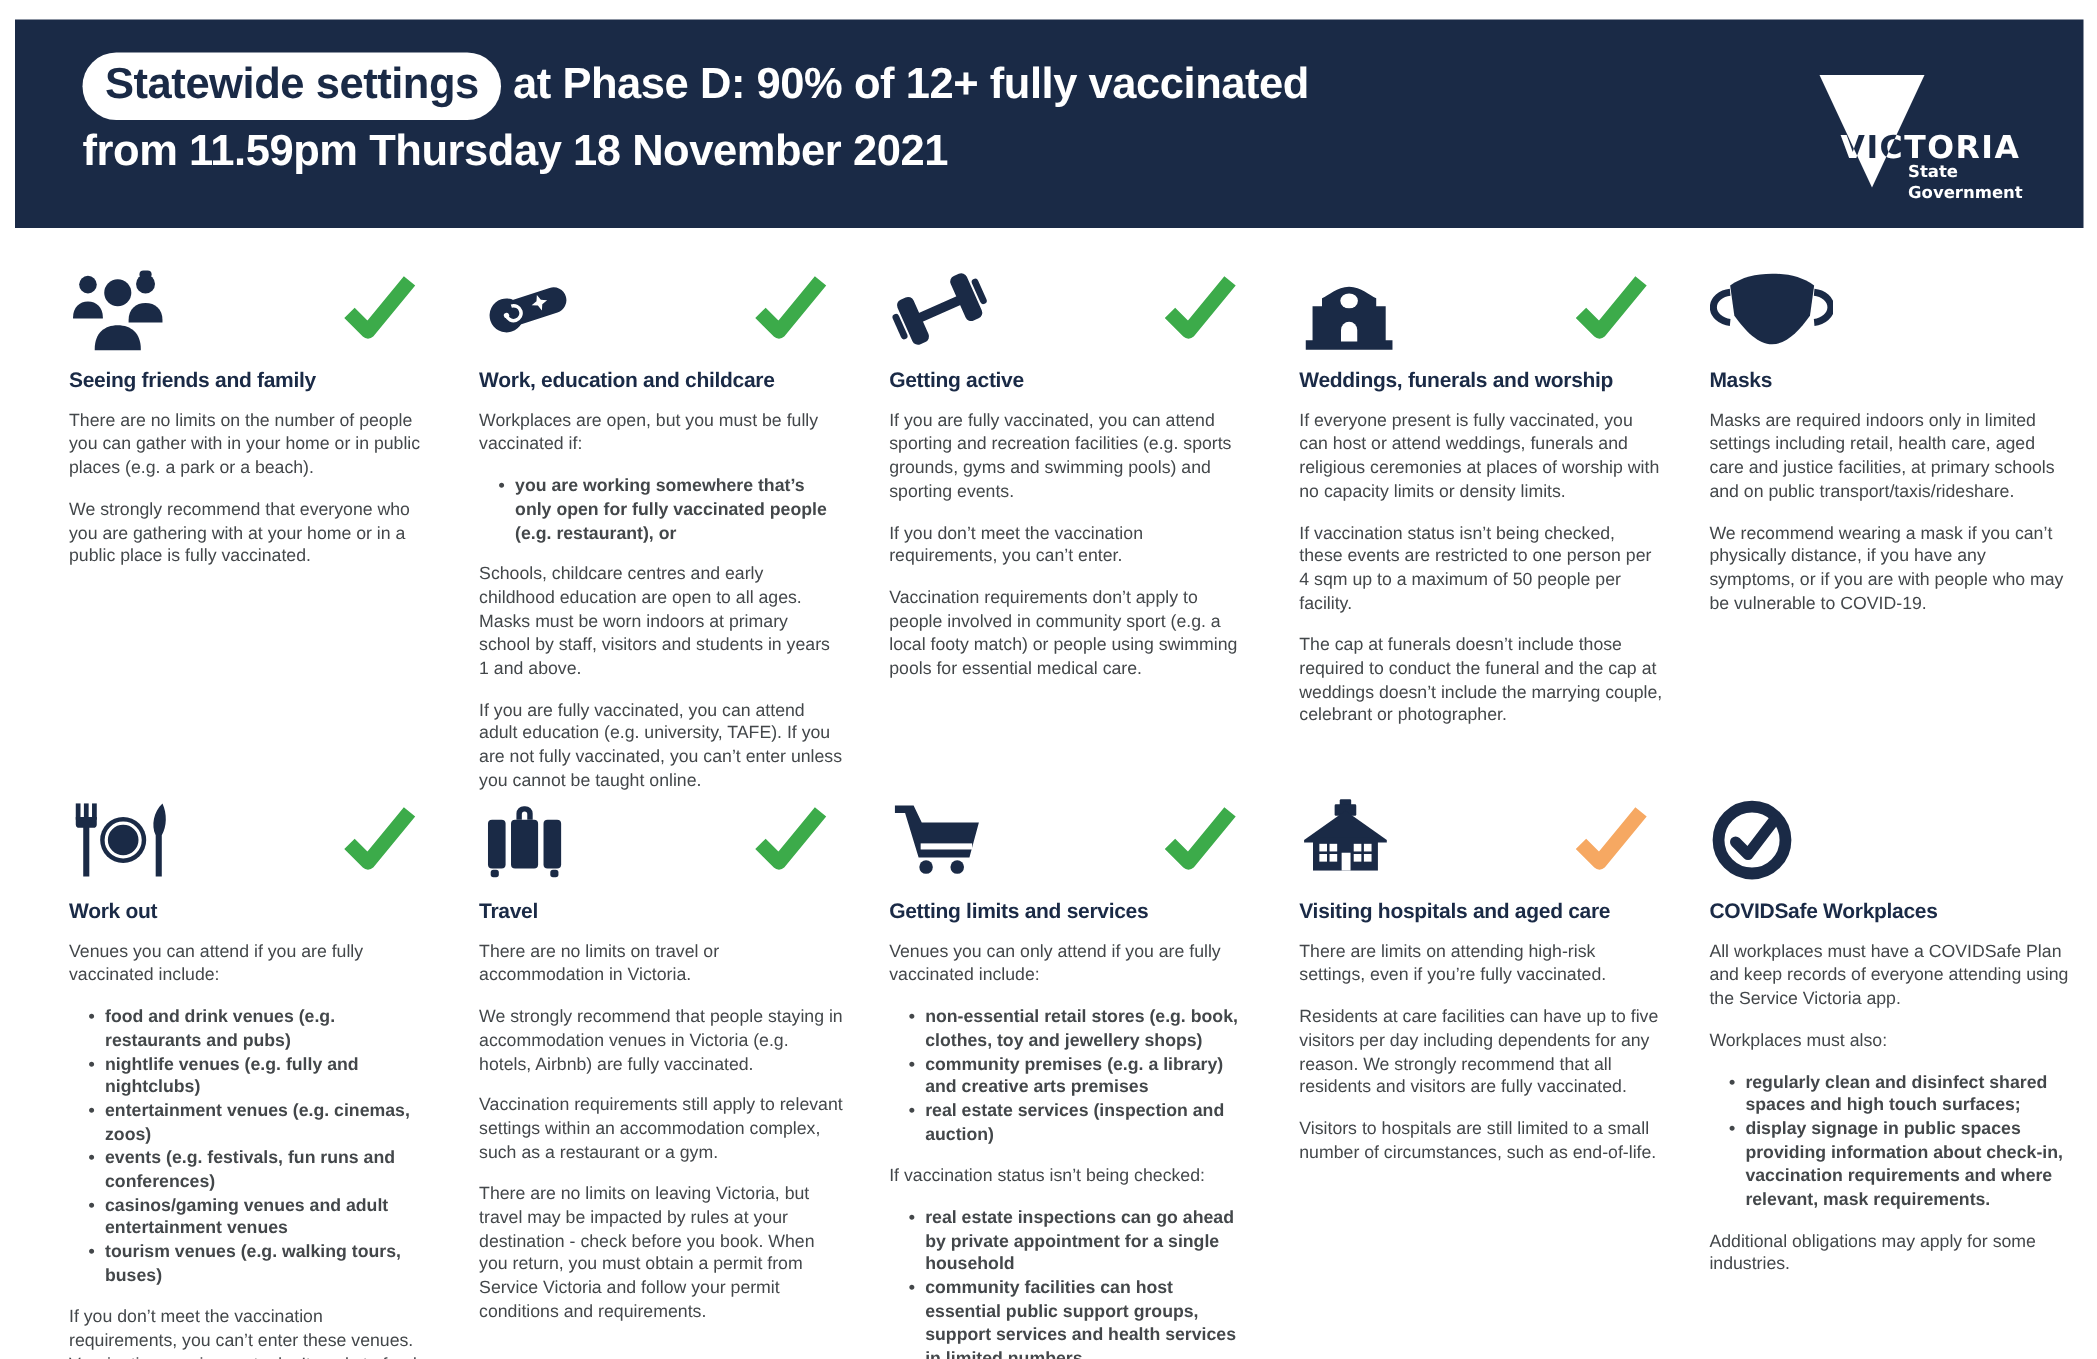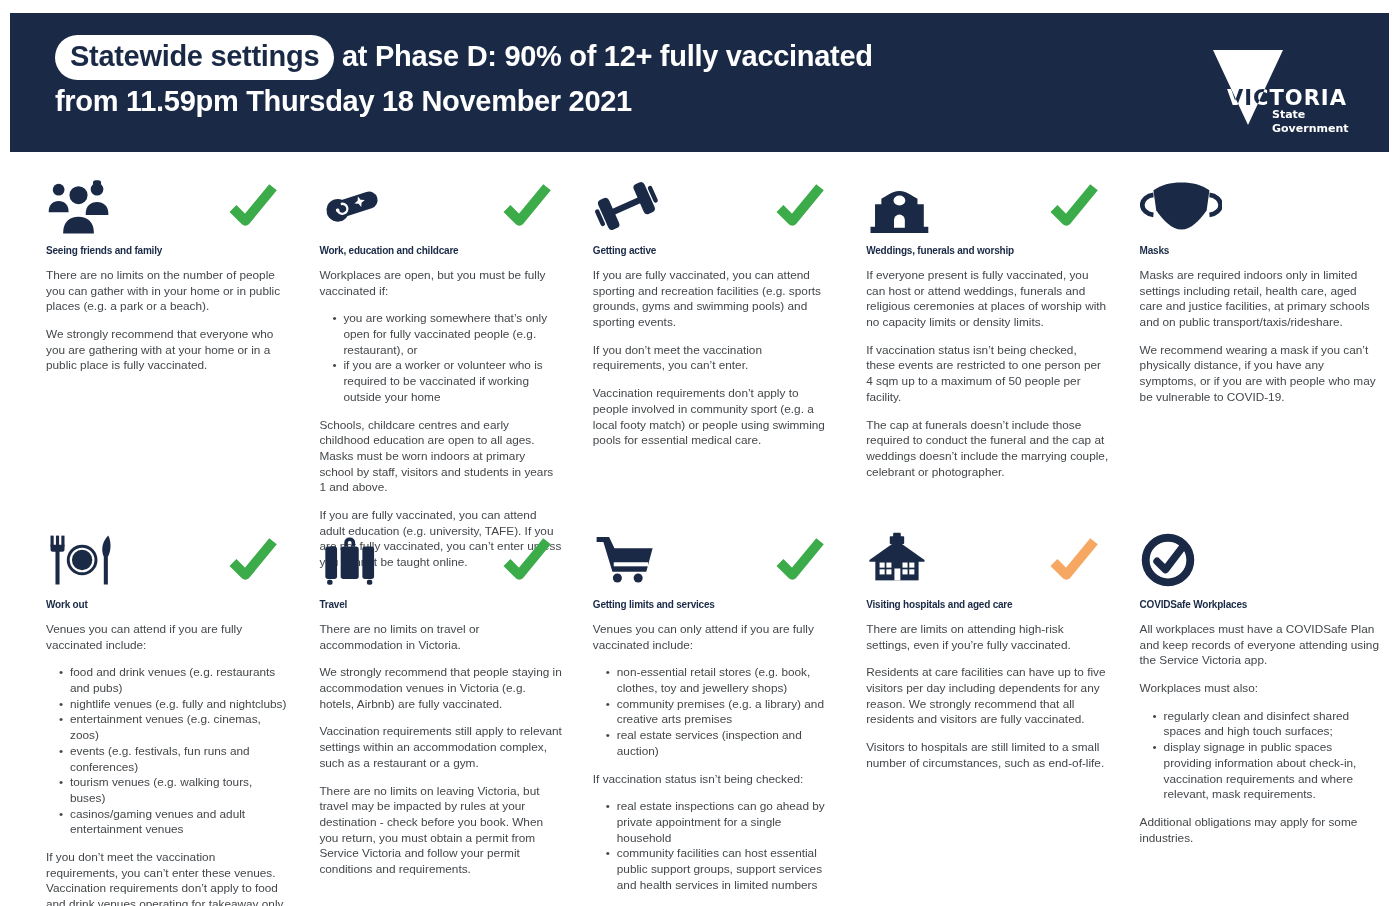--- a/index.html
+++ b/index.html
@@ -40,26 +40,26 @@
   }
   .sec{color:var(--text);font-size:11.8px;line-height:1.33;}
   .icon-row{
     height:66px;display:flex;align-items:center;justify-content:space-between;
     padding-right:10px;margin-bottom:6px;color:var(--navy);
   }
   .icon svg{height:56px;width:auto;display:block;}
   .check svg{width:50px;height:46px;display:block;}
   .sec h2{
     font-family:"Liberation Sans",sans-serif;
-    font-weight:bold;font-size:10px;line-height:1.2;
+    font-weight:bold;font-size:14px;line-height:1.2;
     color:var(--navy);margin:0 0 11px;letter-spacing:-0.2px;
   }
   .sec p{margin:0 0 12px;}
   .sec ul{list-style:none;margin:0 0 12px;padding:0 0 0 13px;}
-  .sec li{position:relative;padding-left:11px;}
+  .sec li{position:relative;padding-left:11px;font-weight:bold;}
   .sec li::before{content:"\2022";position:absolute;left:0;}
 </style>
 </head>
 <body style="background: rgb(255, 255, 255);">
 
 <div class="page">
 
   <header class="hdr">
     <div class="title">
       <div class="line1">
@@ -131,21 +131,20 @@
             <svg viewBox="0 0 58 54">
               <path d="M5.5 30L20 44.5 52.5 5" fill="none" stroke="#3cab4a" stroke-width="11.5" stroke-linecap="butt" stroke-linejoin="round"></path>
             </svg>
           </span>
     </div>
     <h2>Work, education and childcare</h2>
     <div class="body">
           <p>Workplaces are open, but you must be fully vaccinated if:</p>
           <ul>
             <li>you are working somewhere that’s only open for fully vaccinated people (e.g. restaurant), or</li>
-            <li>if you are a worker or volunteer who is required to be vaccinated if working outside your home</li>
           </ul>
           <p>Schools, childcare centres and early childhood education are open to all ages. Masks must be worn indoors at primary school by staff, visitors and students in years 1 and above.</p>
           <p>If you are fully vaccinated, you can attend adult education (e.g. university, TAFE). If you are not fully vaccinated, you can’t enter unless you cannot be taught online.</p>
         </div>
   </section>
 
   <section class="sec">
     <div class="icon-row">
       <span class="icon">
             <svg viewBox="0 0 74 62" fill="currentColor">
@@ -234,22 +233,22 @@
           </span>
     </div>
     <h2>Work out</h2>
     <div class="body">
           <p>Venues you can attend if you are fully vaccinated include:</p>
           <ul>
             <li>food and drink venues (e.g. restaurants and pubs)</li>
             <li>nightlife venues (e.g. fully and nightclubs)</li>
             <li>entertainment venues (e.g. cinemas, zoos)</li>
             <li>events (e.g. festivals, fun runs and conferences)</li>
+            <li>casinos/gaming venues and adult entertainment venues</li>
             <li>tourism venues (e.g. walking tours, buses)</li>
-            <li>casinos/gaming venues and adult entertainment venues</li>
           </ul>
           <p>If you don’t meet the vaccination requirements, you can’t enter these venues. Vaccination requirements don’t apply to food and drink venues operating for takeaway only.</p>
         </div>
   </section>
 
   <section class="sec">
     <div class="icon-row">
       <span class="icon">
             <svg viewBox="0 0 74 62" fill="currentColor">
               <path d="M28 16v-4.5A5.5 5.5 0 0 1 33.5 6h1A5.5 5.5 0 0 1 40 11.5V16h-4v-4a2 2 0 0 0-2-2 2 2 0 0 0-2 2v4z"></path>

